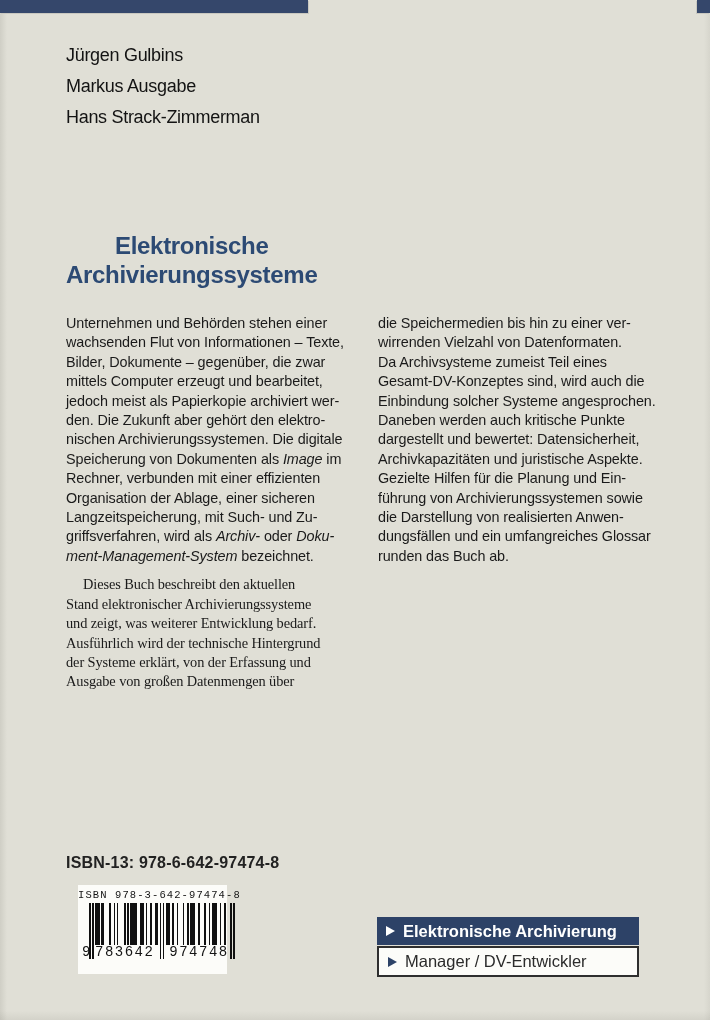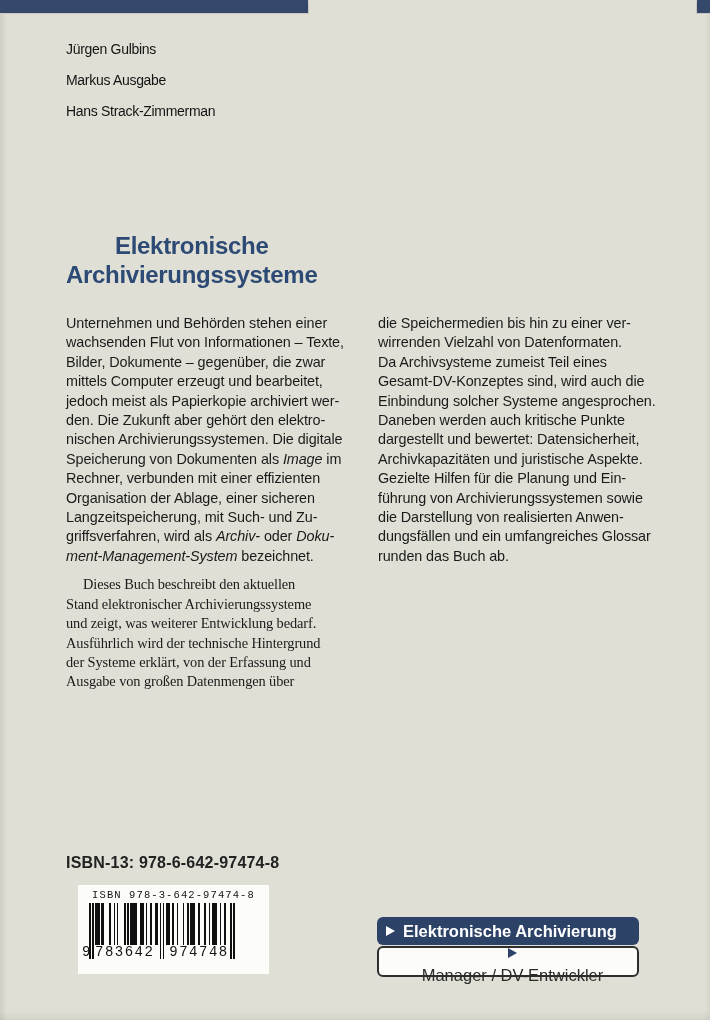--- a/index.html
+++ b/index.html
@@ -13,51 +13,51 @@
     background:
       linear-gradient(90deg, rgba(60,60,50,0.10), rgba(0,0,0,0) 7px),
       linear-gradient(270deg, rgba(60,60,50,0.06), rgba(0,0,0,0) 6px),
       linear-gradient(0deg, rgba(60,60,50,0.08), rgba(0,0,0,0) 9px),
       #e0dfd6;
   }
   .topbar{position:absolute;top:0;height:13px;background:#35476b;box-shadow:1px 1px 0 #c9c8c0;}
   .topbar.left{left:0;width:308px;}
   .topbar.right{left:697px;width:13px;box-shadow:-1px 1px 0 #c9c8c0;}
 
-  .authors{position:absolute;left:66px;top:34px;font-size:14px;line-height:31px;
+  .authors{position:absolute;left:66px;top:40px;font-size:18px;line-height:31px;
     color:#131313;letter-spacing:-0.3px;}
   .title{position:absolute;left:66px;top:231px;margin:0;font-size:24px;font-weight:bold;
     line-height:29px;color:#2c4a74;letter-spacing:-0.3px;text-align:center;}
 
   .col{position:absolute;top:314px;font-size:14.4px;line-height:19.4px;color:#1a1a1a;
     letter-spacing:-0.1px;}
   .col-left{left:66px;width:310px;}
   .col-right{left:378px;width:316px;}
   .para{margin:0;white-space:nowrap;}
   .para + .para{margin-top:9px;}
   .para.indent{text-indent:17px;font-family:Liberation Serif, serif;}
   .it{font-style:italic;}
 
   .isbn-line{position:absolute;left:66px;top:854px;font-size:16px;font-weight:bold;
     color:#222;letter-spacing:0.2px;}
 
-  .barcode{position:absolute;left:78px;top:885px;width:191px;height:89px;background:#fcfcf9;}
+  .barcode{position:absolute;left:78px;top:885px;width:149px;height:89px;background:#fcfcf9;}
   .bc-top{font-family:"Liberation Mono",monospace;font-size:10.5px;letter-spacing:1.1px;
     text-align:center;padding-top:4px;color:#141414;white-space:nowrap;}
   .bc-bars{position:absolute;left:11px;top:18px;width:146px;height:56px;display:block;}
   .bc-digits{position:absolute;left:0;top:59px;width:172px;height:17px;
     font-family:"Liberation Mono",monospace;font-size:14px;color:#141414;}
   .d-lead{position:absolute;left:4px;top:0;}
   .d-g1{position:absolute;left:17px;width:62px;text-align:left;letter-spacing:1.5px;}
   .d-g2{position:absolute;left:90px;width:62px;text-align:center;letter-spacing:1.5px;}
 
   .cat{position:absolute;left:377px;width:262px;display:flex;align-items:center;
-    gap:8px;padding-left:9px;box-sizing:border-box;font-size:16.5px;white-space:nowrap;border-radius:6px;}
+    gap:8px;padding-left:9px;box-sizing:border-box;font-size:16.5px;white-space:nowrap;}
   .cat1{top:917px;height:28px;background:#2d4267;color:#fff;font-weight:bold;}
-  .cat2{top:946px;height:31px;background:#fcfcf9;color:#2b2b2b;border:2px solid #2e2e2e;flex-direction:column;}
+  .cat2{top:946px;height:31px;background:#fcfcf9;color:#2b2b2b;border:2px solid #2e2e2e;}
   .tri{width:0;height:0;border-style:solid;border-width:5.5px 0 5.5px 9px;
     border-color:transparent transparent transparent currentColor;flex:0 0 auto;}
   .tri-navy{color:#2d4267;}
 </style>
 </head>
 <body>
 
 <div class="cover">
 
   <div class="topbar left"></div>

